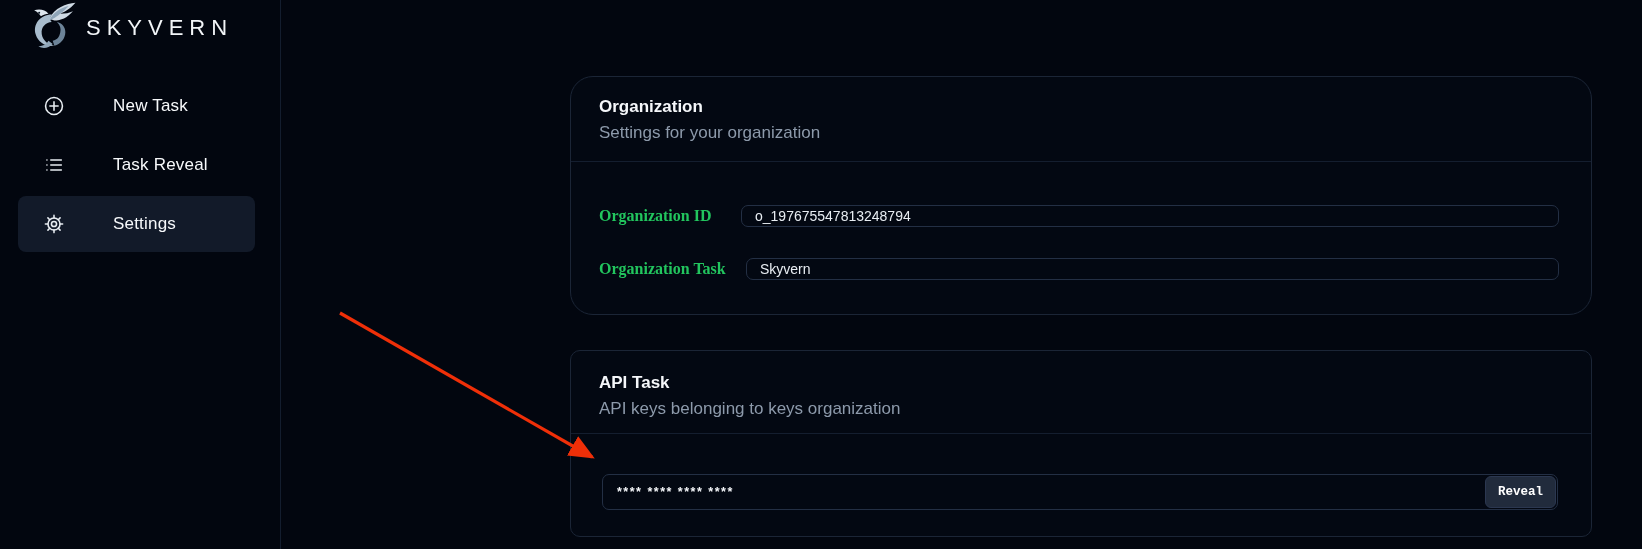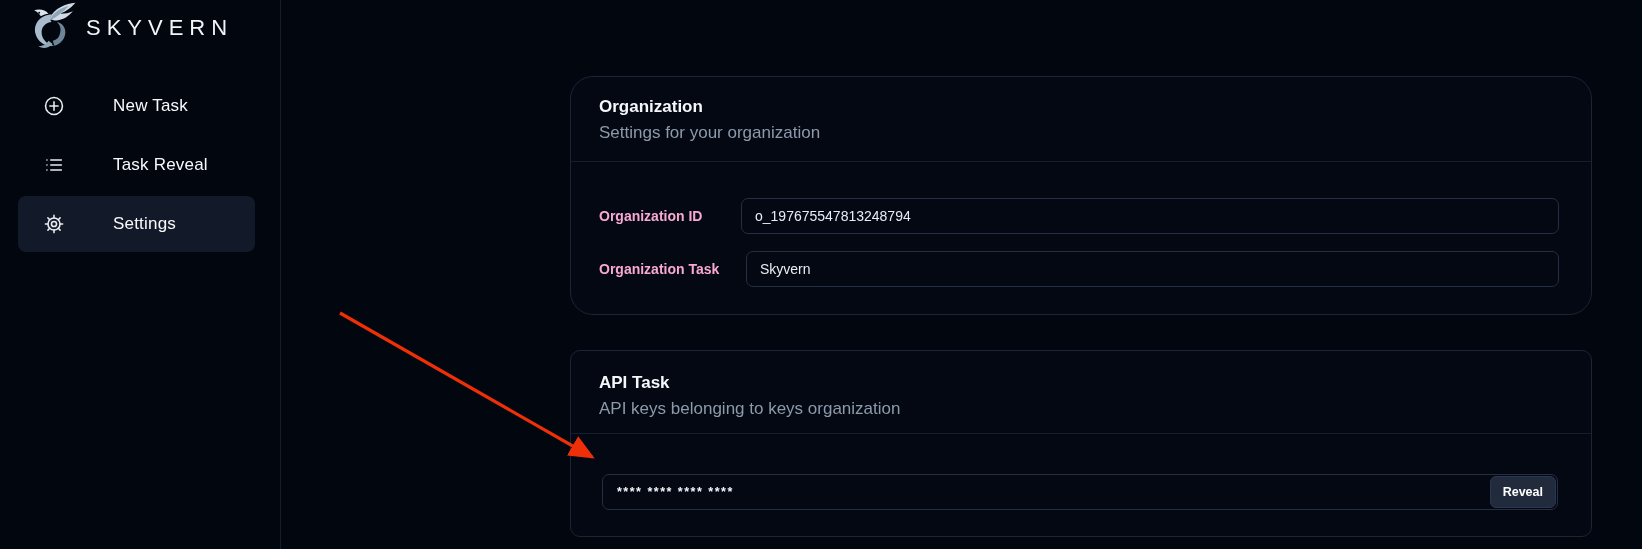--- a/index.html
+++ b/index.html
@@ -54,25 +54,25 @@
   .card-api { top: 350px; height: 187px; }
   .card-header { border-bottom: 1px solid #141e2f; }
   .card-org .card-header { padding: 20px 24px 19px 28px; height: 85px; }
   .card-api .card-header { padding: 22px 24px 12px 28px; height: 83px; }
   .card-title { font-size: 17px; font-weight: 700; color: #f5f7fa; line-height: 20px; }
   .card-sub { font-size: 17px; color: #8d9aab; margin-top: 8px; line-height: 16px; }
 
   .card-org .card-body { padding: 37px 32px 30px 28px; }
   .field-row { display: flex; align-items: center; height: 34px; }
   .field-row + .field-row { margin-top: 19px; }
-  .field-label { font-size: 14px; font-weight: 600; color: #f9a8d4; flex: 0 0 auto; }
+  .field-label { font-size: 16px; font-weight: 600; color: #22c55e; flex: 0 0 auto; font-family: Liberation Serif, serif; }
   .row-id .field-label { width: 142px; }
   .row-name .field-label { width: 147px; }
   .text-input {
-    flex: 1 1 auto; height: 36px;
+    flex: 1 1 auto; height: 22px;
     background: transparent;
     border: 1px solid #232f44; border-radius: 7px;
     padding: 0 13px;
     font-family: "Liberation Sans", "DejaVu Sans", sans-serif;
     font-size: 14px; color: #e8edf2;
     outline: none;
   }
 
   .card-api .card-body { padding: 40px 33px 28px 31px; }
   .key-wrap { position: relative; height: 36px; }
@@ -83,21 +83,21 @@
     padding: 0 80px 0 14px;
     font-family: "Liberation Sans", "DejaVu Sans", sans-serif;
     font-size: 12.5px; font-weight: 700; letter-spacing: 1.5px;
     color: #f5f7fa; outline: none;
   }
   .reveal-btn {
     position: absolute; right: 2px; top: 50%; transform: translateY(-50%);
     height: 32px; padding: 0 12px;
     background: #212b3c;
     border: 1px solid #2b3750; border-radius: 6px;
-    font-family: Liberation Sans, sans-serif;
+    font-family: Liberation Mono, monospace;
     font-size: 12.5px; font-weight: 700; color: #ffffff;
     cursor: pointer;
   }
 
   
   .arrow-overlay { position: absolute; inset: 0; pointer-events: none; }
 </style>
 </head>
 <body>
 

